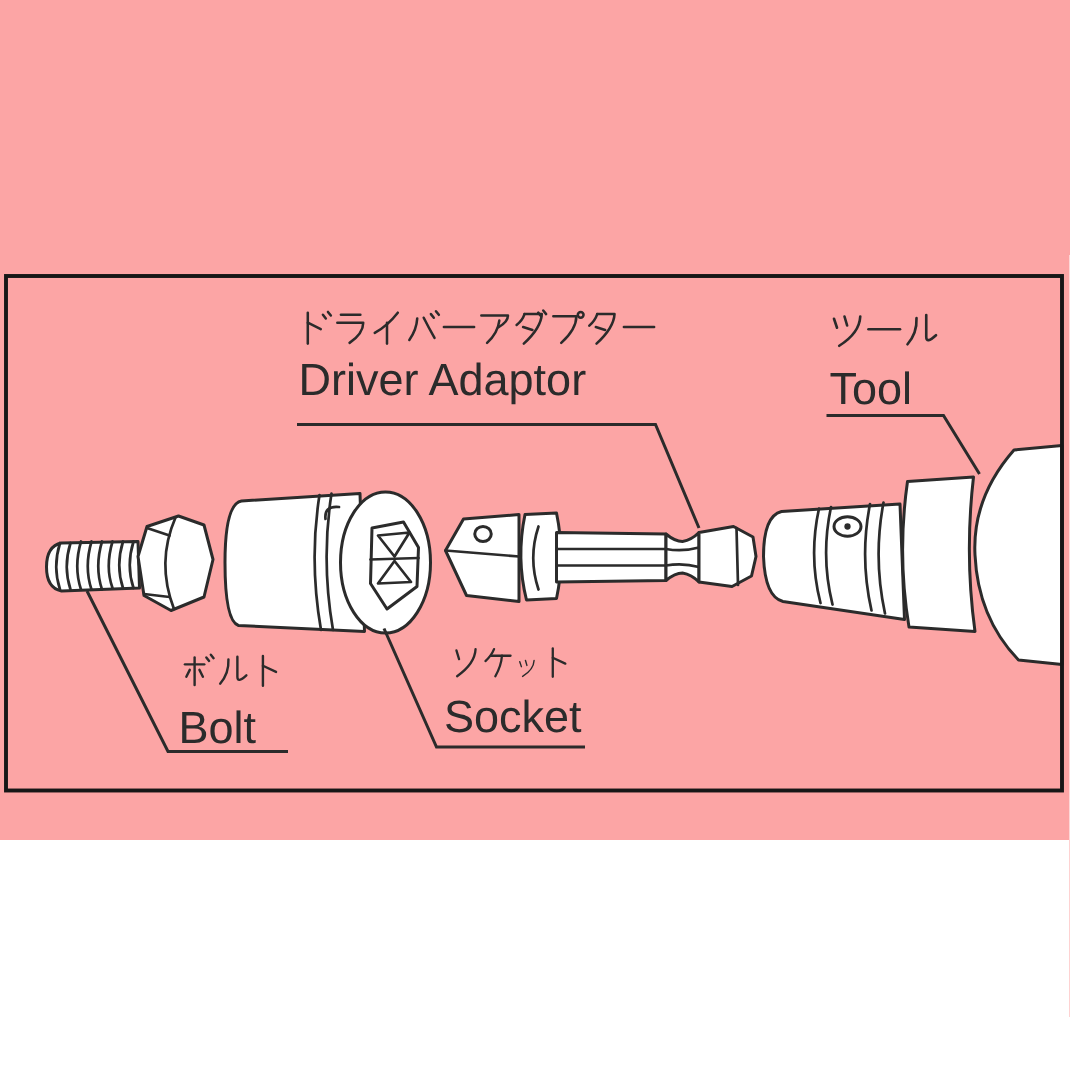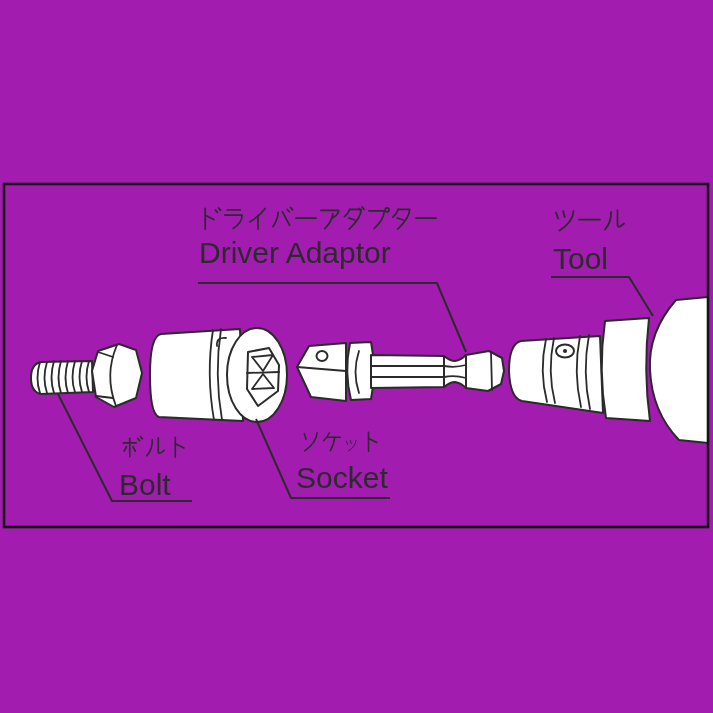--- a/index.html
+++ b/index.html
@@ -1,16 +1,16 @@
 <!DOCTYPE html>
 <html><head>
 <meta charset="utf-8">
 <style>
   html,body{margin:0;padding:0;background:#ffffff;}
-  .stage{position:relative;width:713px;height:713px;background:#a21caf;overflow:hidden;
+  .stage{position:relative;width:713px;height:560px;background:#fca5a5;overflow:hidden;
          font-family:"Liberation Sans","DejaVu Sans",sans-serif;}
   svg{display:block}
   .part{fill:#ffffff;stroke:#2b2b2b;stroke-width:2;stroke-linejoin:round;stroke-linecap:round;}
   .open{fill:none;stroke:#2b2b2b;stroke-width:1.8;stroke-linejoin:round;stroke-linecap:round;}
   .callout{fill:none;stroke:#2b2b2b;stroke-width:2;stroke-linejoin:miter;stroke-linecap:butt;}
   .en{fill:#2b2b2b;font-size:30px;font-family:"Liberation Sans","DejaVu Sans",sans-serif;}
   .kstroke{fill:none;stroke:#2b2b2b;stroke-width:7;stroke-linecap:round;stroke-linejoin:round;}
   .frame{fill:none;stroke:#161616;stroke-width:2.6;}
 </style>
 </head>

